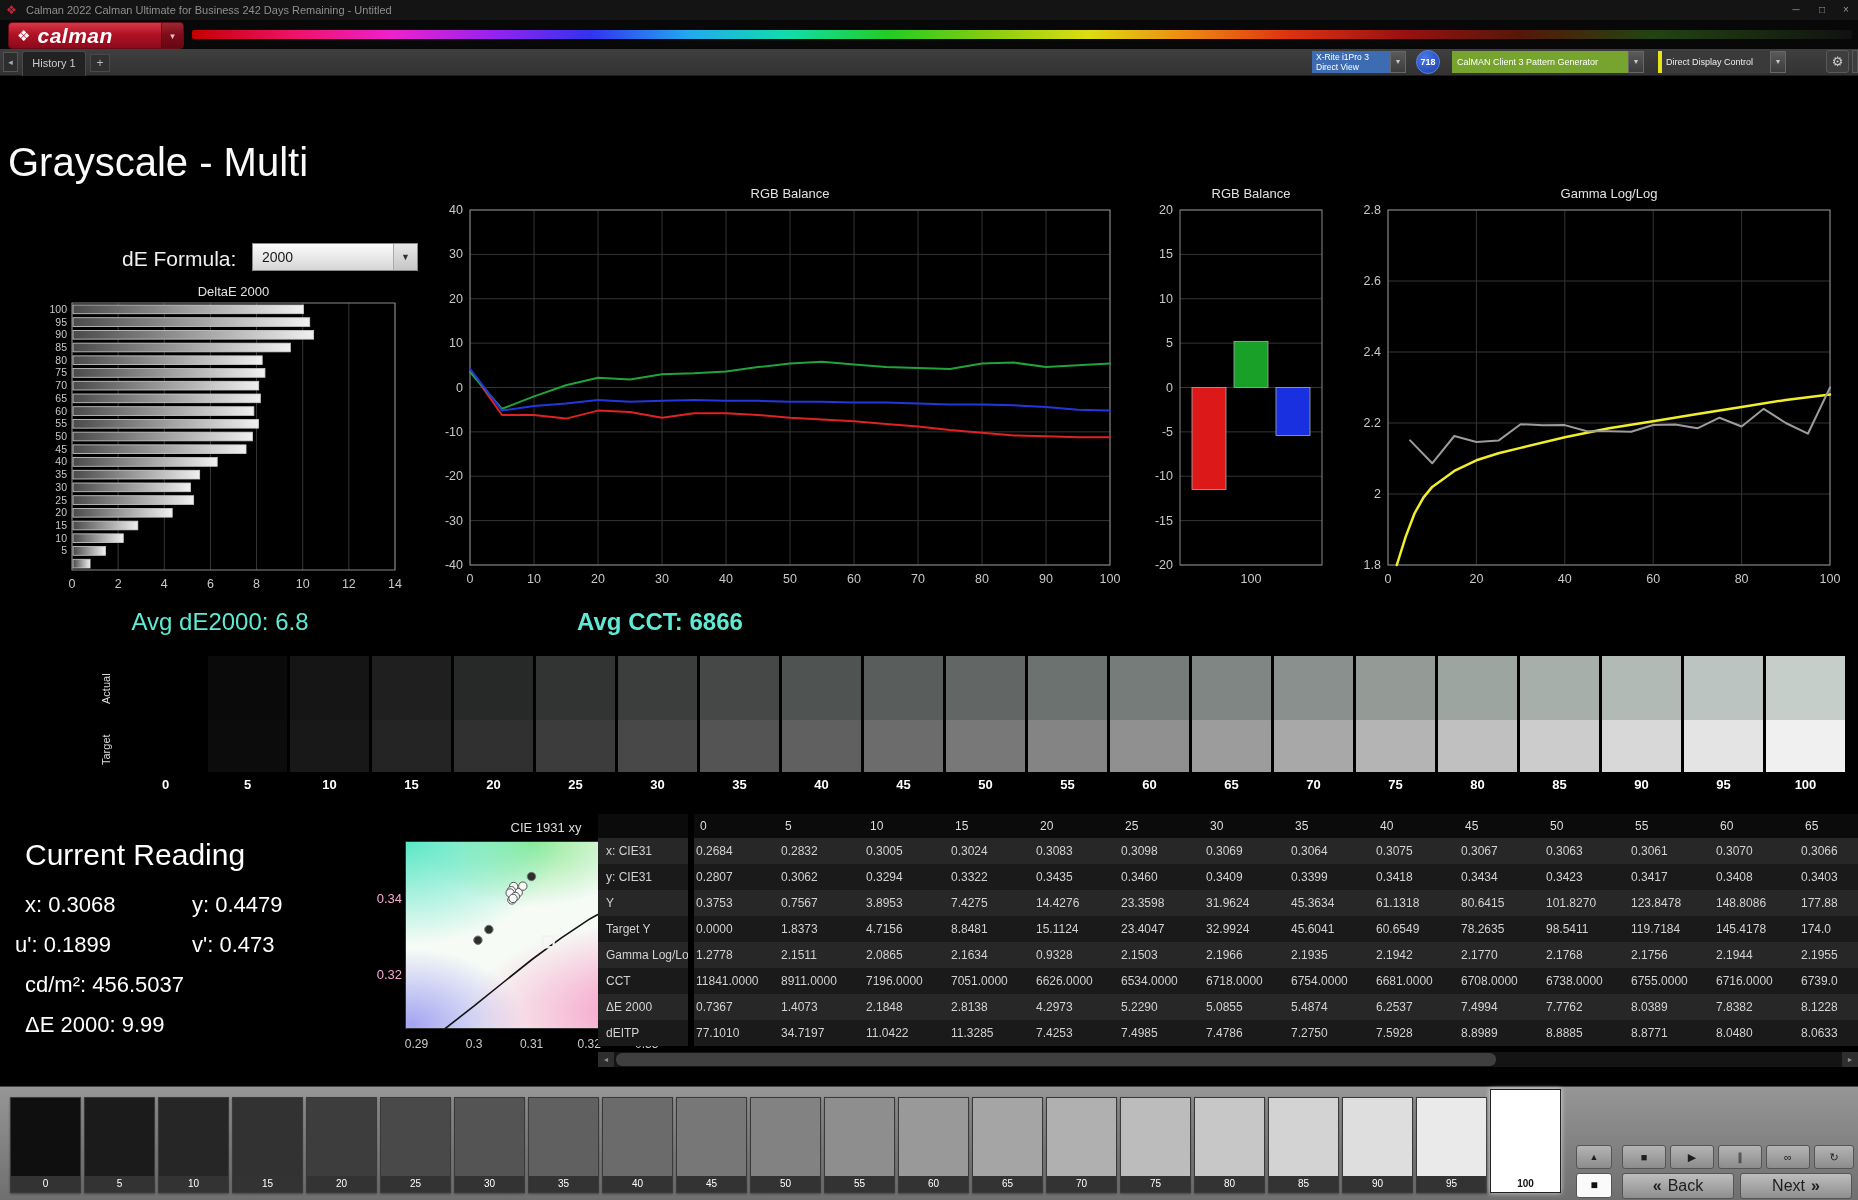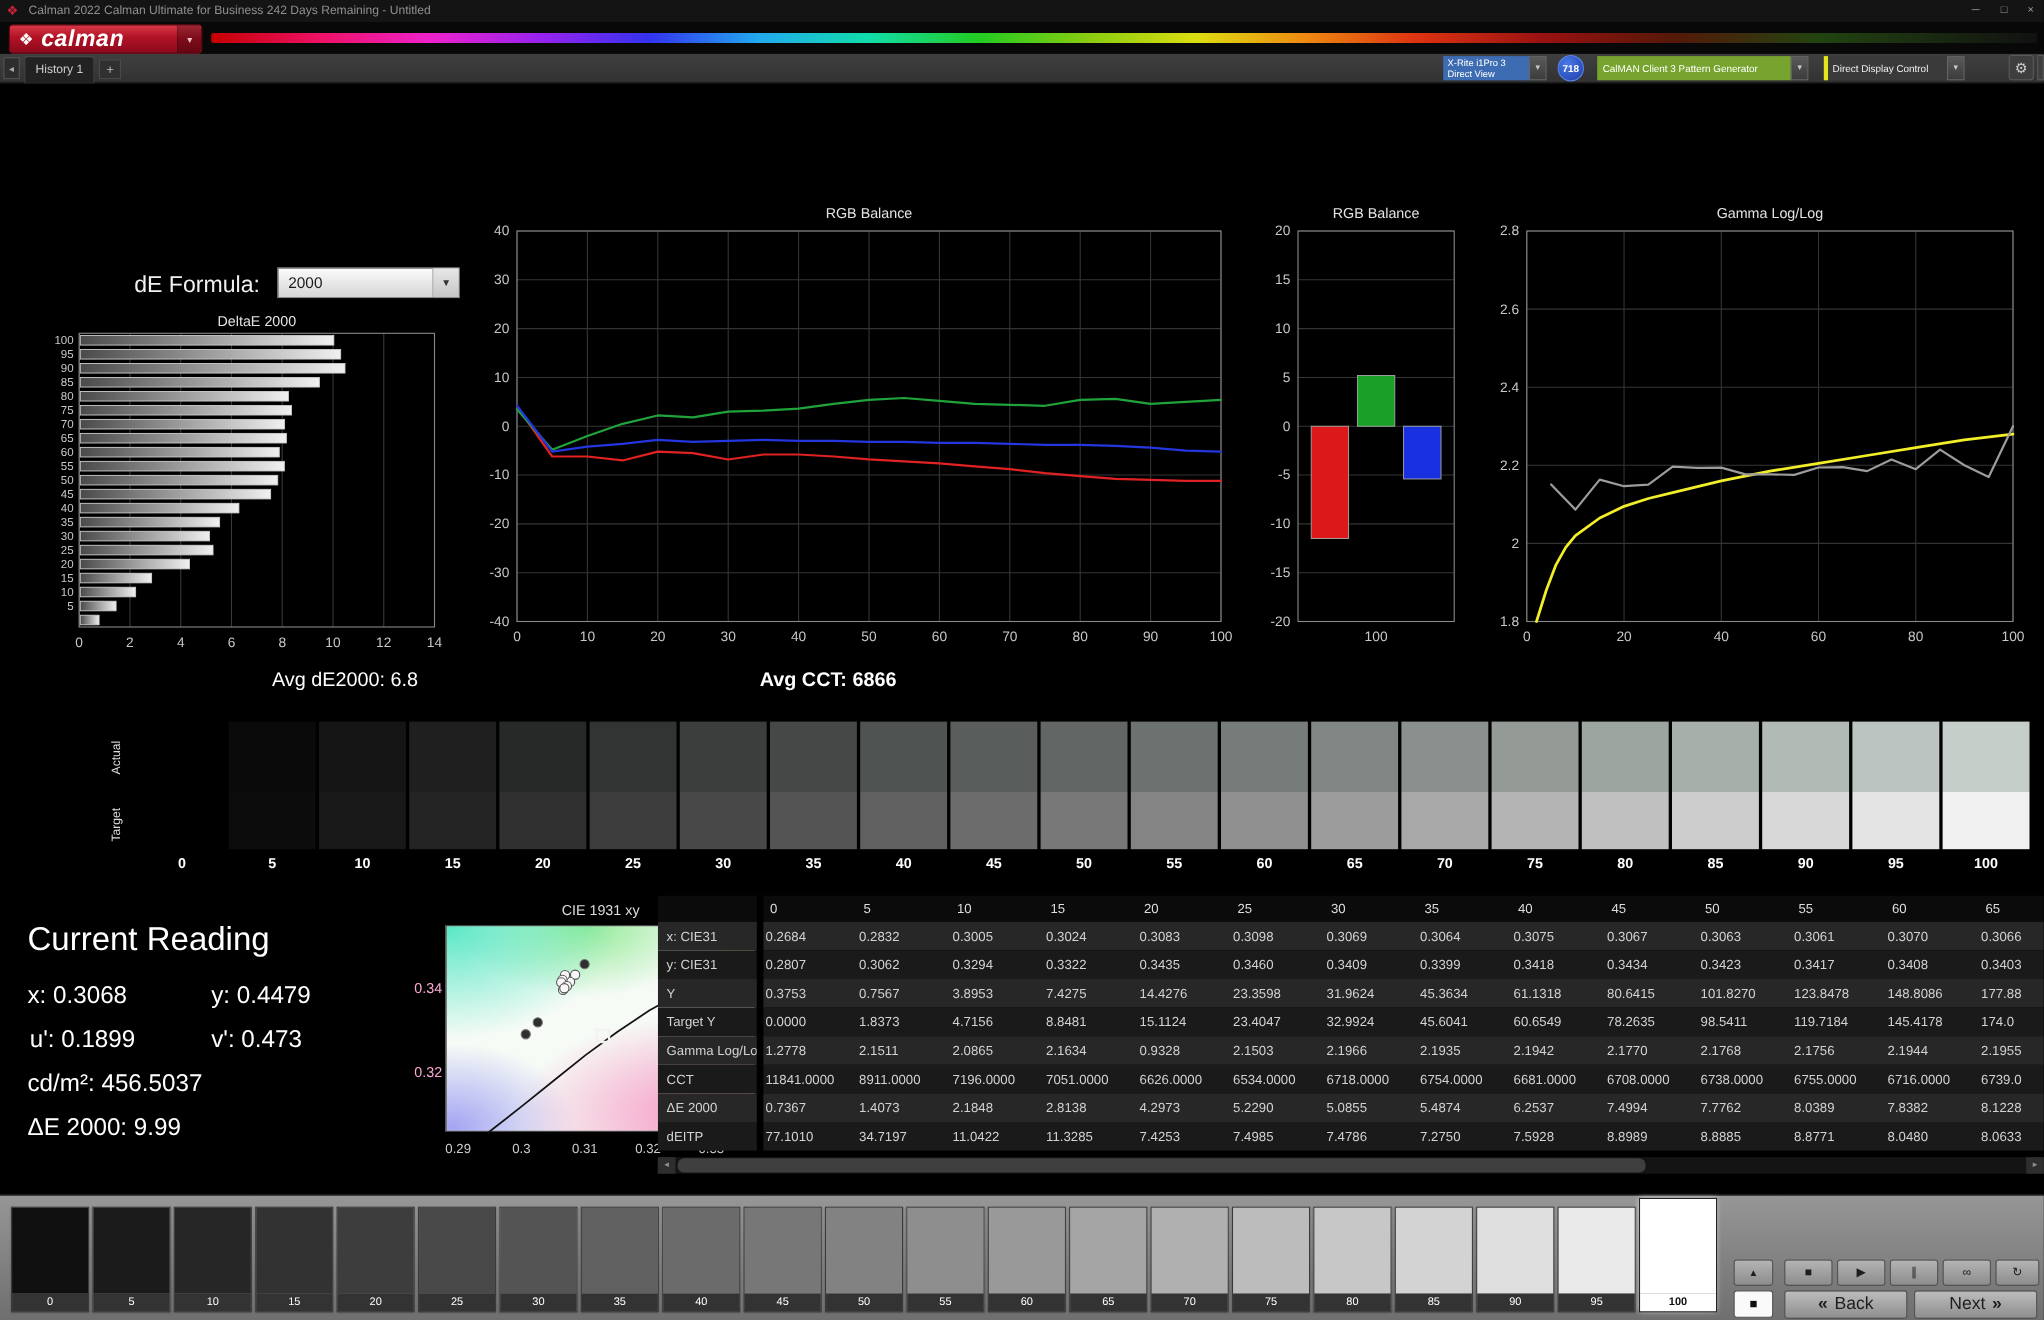--- a/index.html
+++ b/index.html
@@ -67,38 +67,38 @@
   #de-value{padding-left:9px;font-size:14px;color:#1a1a1a;flex:1;}
   #de-arrow{width:24px;height:100%;display:flex;align-items:center;justify-content:center;
     font-size:9px;color:#333;background:linear-gradient(#e8e8e8,#c6c6c6);border-left:1px solid #aaa;}
 
   
   #chart-deltae{position:absolute;left:14px;top:284px;width:430px;height:314px;}
   #chart-rgbline{position:absolute;left:432px;top:186px;width:694px;height:420px;}
   #chart-rgbbars{position:absolute;left:1130px;top:186px;width:228px;height:420px;}
   #chart-gamma{position:absolute;left:1350px;top:186px;width:508px;height:420px;}
 
-  .stat{position:absolute;top:608px;font-size:18px;color:#ffffff;text-align:right;}
+  .stat{position:absolute;top:608px;font-size:24px;color:#5eead4;text-align:center;}
   #stat-de{left:60px;width:320px;} #stat-cct{left:505px;width:310px;font-weight:bold;}
   #stat-contrast{left:950px;width:355px;} #stat-gamma{left:1410px;width:370px;}
 
   
   .strip-label{position:absolute;left:100px;width:16px;writing-mode:vertical-rl;
     transform:rotate(180deg);font-size:11px;color:#ddd;text-align:center;}
   #actual-label{top:658px;height:62px;} #target-label{top:722px;height:56px;}
   #swatch-row{position:absolute;left:126px;top:656px;display:flex;gap:3px;}
   .swatch{width:79px;}
   .sw-a{height:64px;} .sw-t{height:52px;}
   .sw-l{height:20px;margin-top:3px;font-size:13px;font-weight:bold;text-align:center;
     color:#fff;line-height:20px;}
 
   
   #reading-title{position:absolute;left:25px;top:838px;font-size:30px;color:#fff;}
   .reading{position:absolute;font-size:22px;color:#fff;}
-  #r0{left:25px;top:892px;} #r1{left:192px;top:892px;} #r2{left:27px;top:932px;}
+  #r0{left:25px;top:892px;} #r1{left:192px;top:892px;} #r2{left:15px;top:932px;}
   #r3{left:192px;top:932px;} #r4{left:25px;top:972px;} #r5{left:25px;top:1012px;}
 
   
   #cie-wrap{position:absolute;left:360px;top:820px;width:345px;height:245px;}
   #cie-title{position:absolute;left:45px;top:0;width:282px;text-align:center;font-size:13px;color:#ddd;}
   #cie-plot{position:absolute;left:45px;top:21px;width:282px;height:188px;border:1px solid #333;
     background:
       radial-gradient(120% 90% at 88% 92%, rgba(246,140,190,.95) 0%, rgba(246,140,190,0) 55%),
       radial-gradient(90% 90% at 2% 98%, rgba(150,150,242,.85) 0%, rgba(150,150,242,0) 45%),
       radial-gradient(100% 100% at 0% 0%, rgba(80,230,195,.95) 0%, rgba(80,230,195,0) 55%),
@@ -183,20 +183,21 @@
     <div id="meter-badge">718</div>
     <div id="source-widget">CalMAN Client 3 Pattern Generator</div>
     <div id="source-arrow" class="mini-arrow">▾</div>
     <div id="display-accent"></div>
     <div id="display-widget">Direct Display Control</div>
     <div id="display-arrow" class="mini-arrow">▾</div>
     <div id="gear-button">⚙</div>
     <div id="edge-button"></div>
   </div>
 
+  <div id="page-title">Grayscale - Multi</div>
   <div id="de-label">dE Formula:</div>
   <div id="de-dropdown">
     <span id="de-value">2000</span>
     <span id="de-arrow">▼</span>
   </div>
 
   <svg id="chart-deltae">
       <defs>
         <linearGradient id="barg">
           <stop offset="0%" stop-color="#4a4a4a"></stop>

